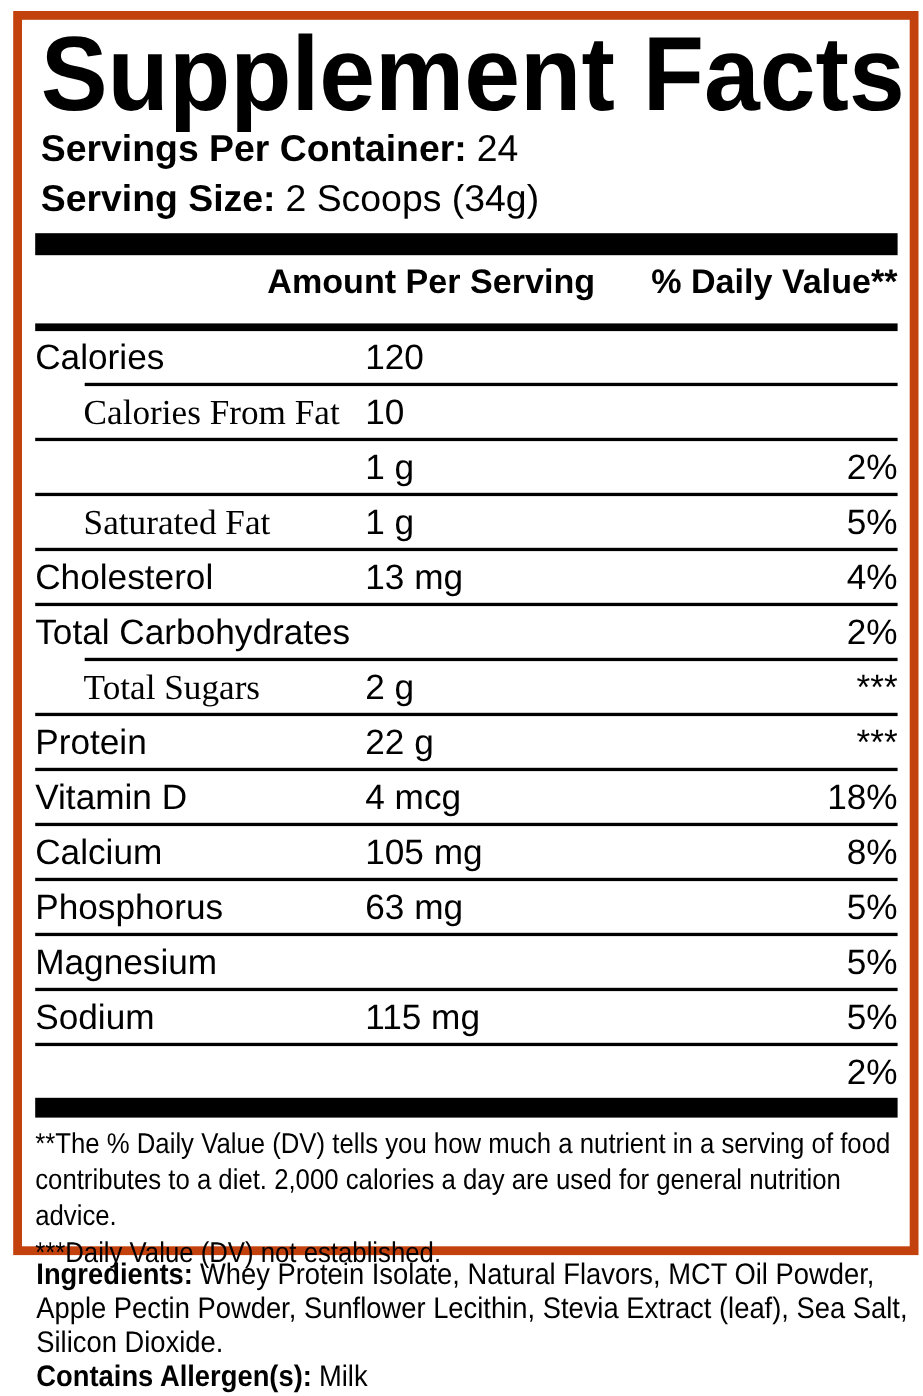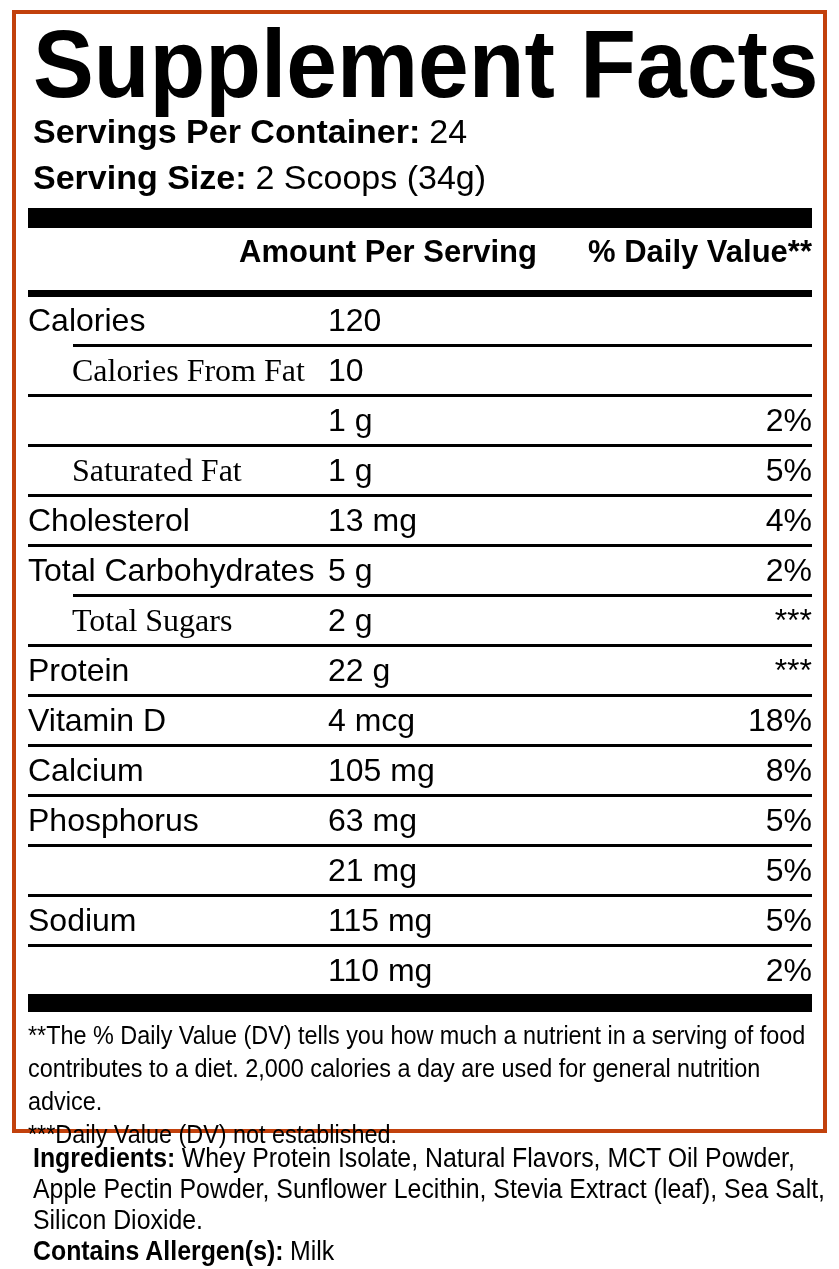--- a/index.html
+++ b/index.html
@@ -5,21 +5,21 @@
   html,body{margin:0;padding:0;}
   body{
     width:839px;height:1269px;
     background:#ffffff;color:#000000;
     font-family:"Liberation Sans",sans-serif;
     position:relative;overflow:hidden;
   }
   .facts-box{
     position:absolute;left:12px;top:10px;
     width:807px;height:1115px;
-    border:4px solid #c2410c;
+    border:8px solid #c2410c;
     background:#fff;
   }
   .title{
     margin:6px 0 0 17px;
     font-size:96px;font-weight:bold;line-height:88px;
     white-space:nowrap;
     transform:scaleX(0.95);transform-origin:0 0;
   }
   .meta{margin-left:17px;font-size:34px;line-height:46px;}
   .meta .b{font-weight:bold;margin-right:9px;}
@@ -114,21 +114,20 @@
       <span class="nutrient-name">Cholesterol</span>
       <span class="nutrient-amount">13 mg</span>
       <span class="nutrient-dv">4%</span>
     </div>
     <div class="divider full"></div>
   </div>
 
   <div>
     <div class="row-inner">
       <span class="nutrient-name">Total Carbohydrates</span>
-      <span class="nutrient-amount">5 g</span>
       <span class="nutrient-dv">2%</span>
     </div>
     <div class="divider indent"></div>
   </div>
 
   <div>
     <div class="row-inner indent">
       <span class="nutrient-name">Total Sugars</span>
       <span class="nutrient-amount">2 g</span>
       <span class="nutrient-dv">***</span>
@@ -167,38 +166,37 @@
     <div class="row-inner">
       <span class="nutrient-name">Phosphorus</span>
       <span class="nutrient-amount">63 mg</span>
       <span class="nutrient-dv">5%</span>
     </div>
     <div class="divider full"></div>
   </div>
 
   <div>
     <div class="row-inner">
-      <span class="nutrient-amount">21 mg</span>
+      <span class="nutrient-name">Magnesium</span>
       <span class="nutrient-dv">5%</span>
     </div>
     <div class="divider full"></div>
   </div>
 
   <div>
     <div class="row-inner">
       <span class="nutrient-name">Sodium</span>
       <span class="nutrient-amount">115 mg</span>
       <span class="nutrient-dv">5%</span>
     </div>
     <div class="divider full"></div>
   </div>
 
   <div>
     <div class="row-inner">
-      <span class="nutrient-amount">110 mg</span>
       <span class="nutrient-dv">2%</span>
     </div>
 
   </div>
 </div>
 
     <div class="bar-thick bottom"></div>
 
     <div class="footnote">
       <div>**The % Daily Value (DV) tells you how much a nutrient in a serving of food contributes to a diet. 2,000 calories a day are used for general nutrition advice.</div>

